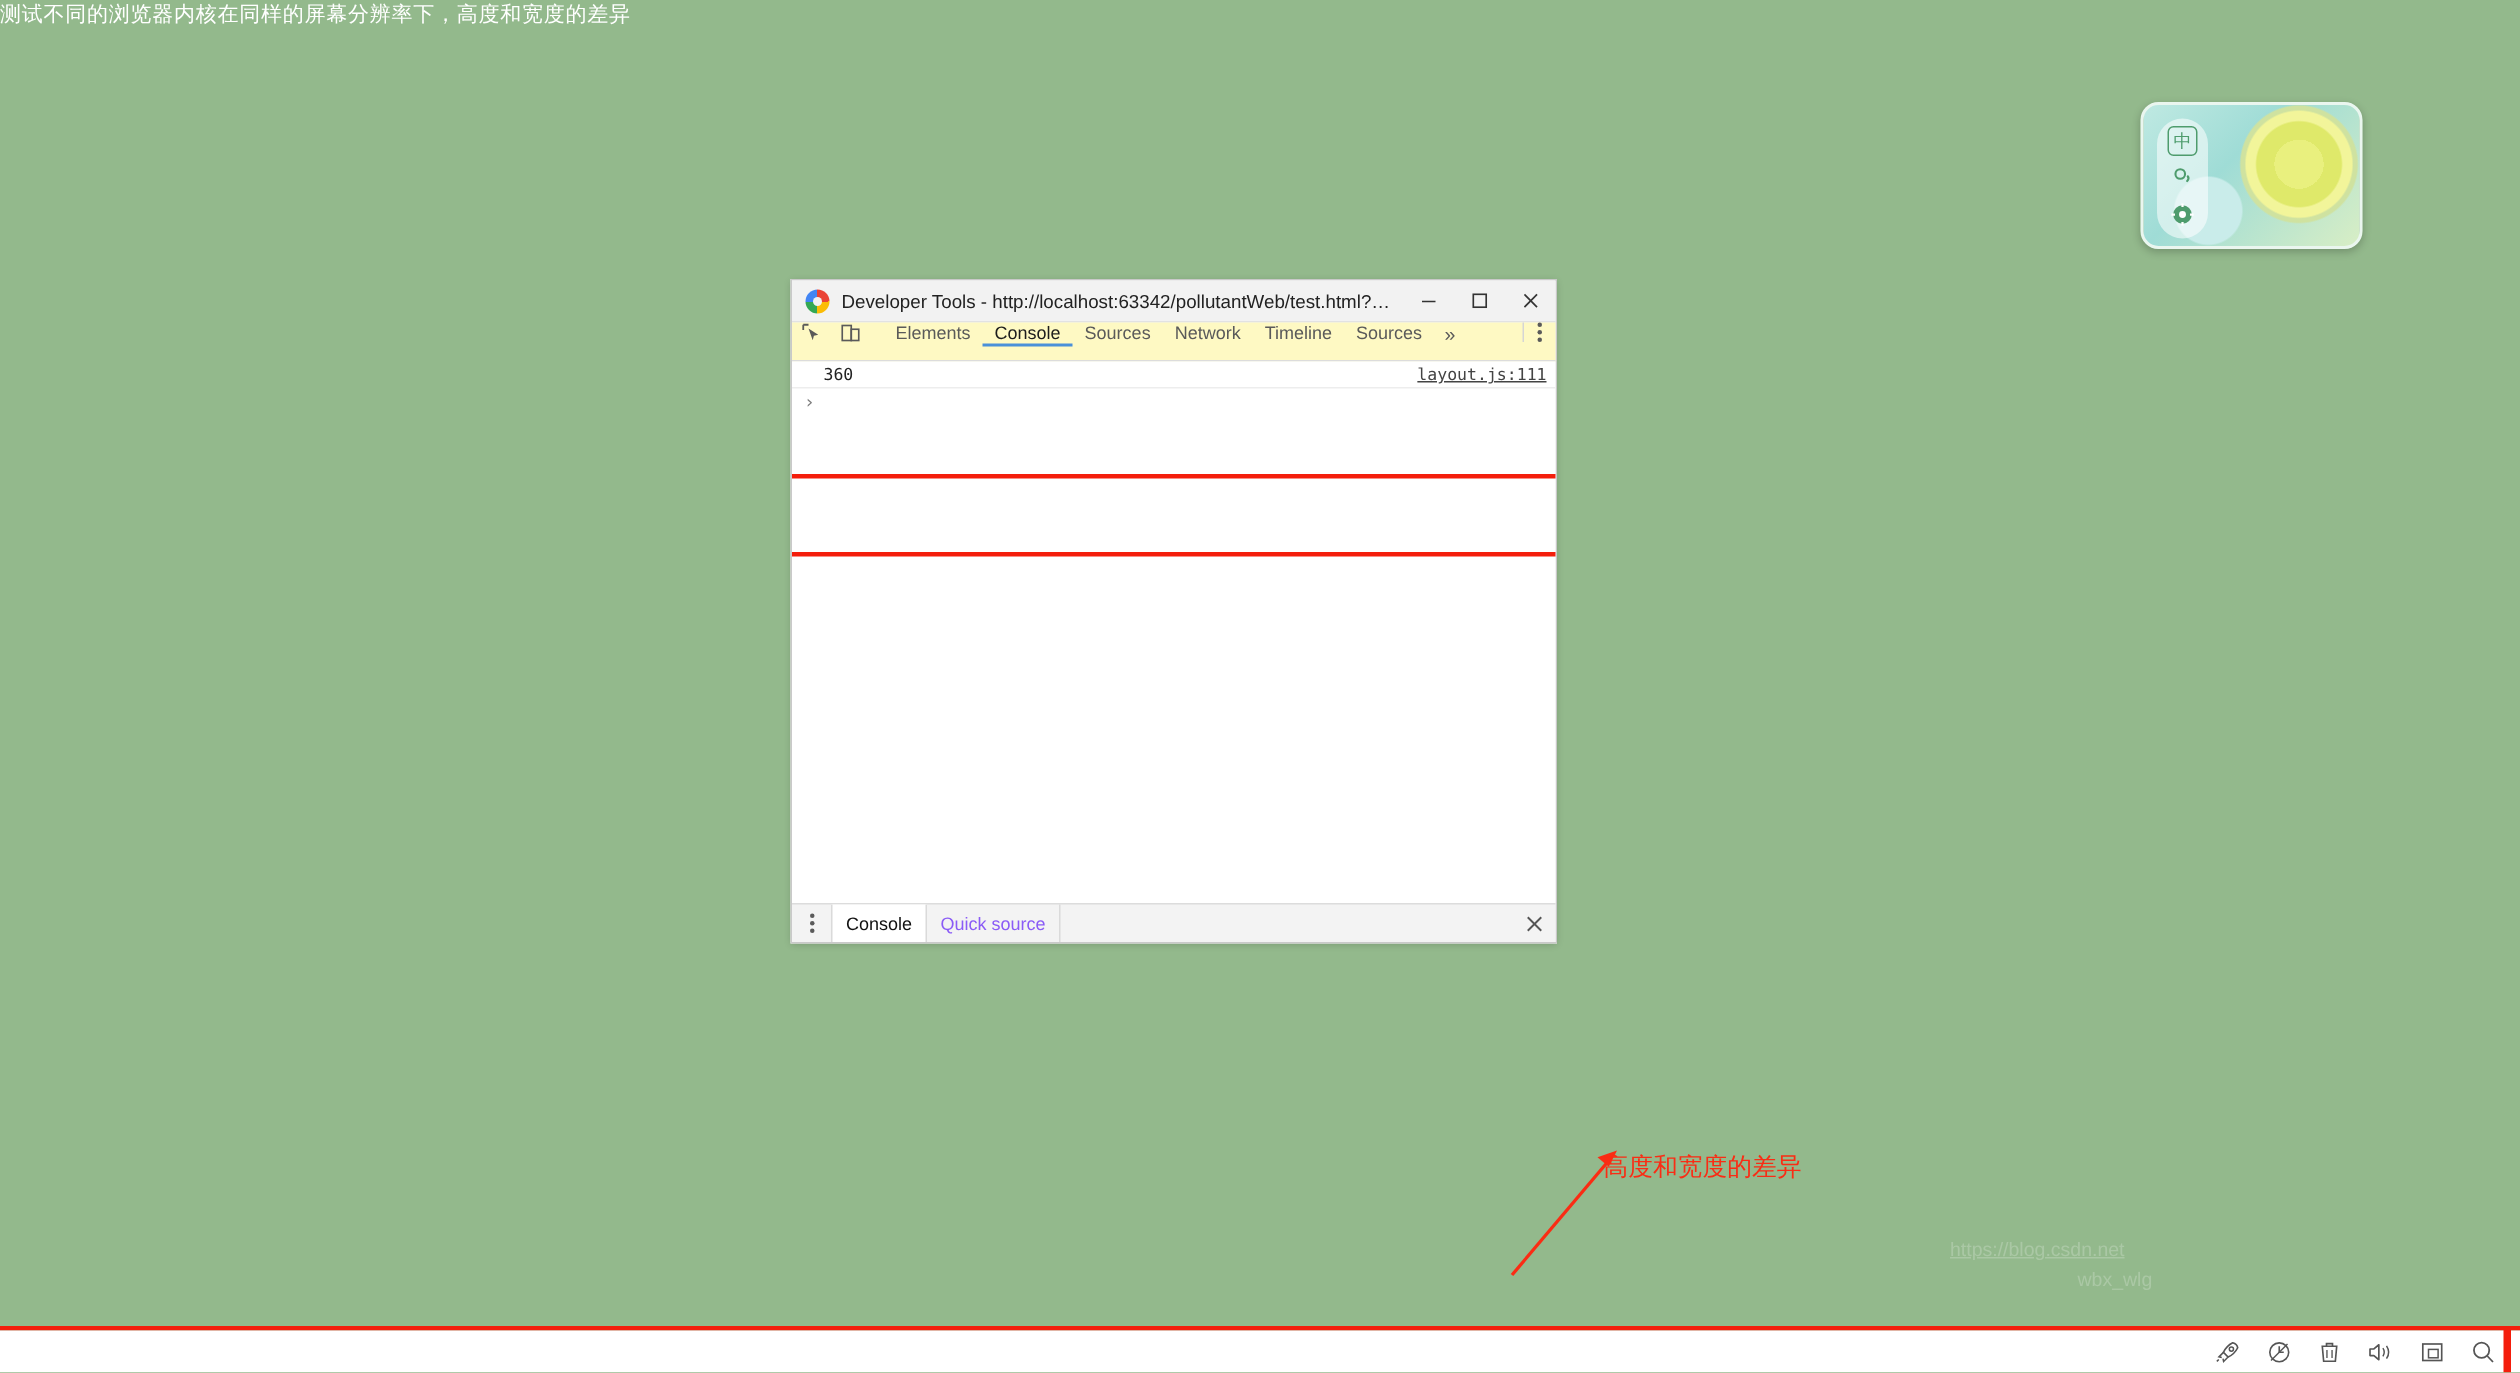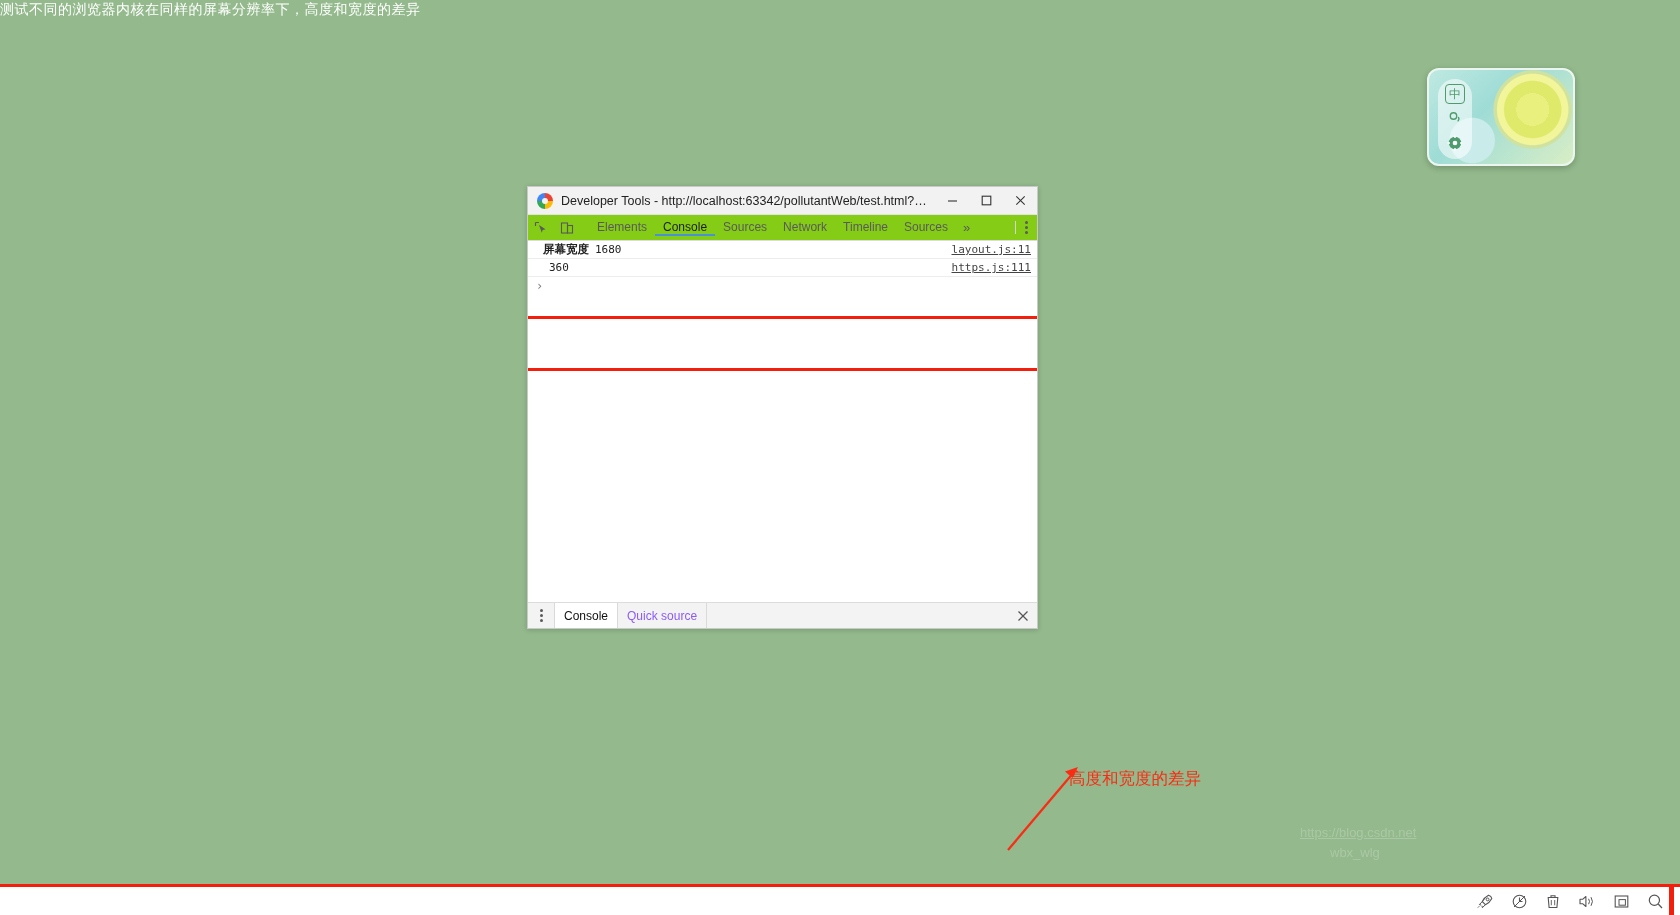--- a/index.html
+++ b/index.html
@@ -119,24 +119,24 @@
     width: 34px; height: 27px;
     display: flex; align-items: center; justify-content: center;
     color: #333;
     flex: none;
   }
   .dt-winbtn svg { display: block; }
 
   
   .dt-toolbar {
     height: 26px;
-    background: #84cc16;
+    background: #fef9c3;
     border-bottom: 1px solid #dcdcdc;
     display: flex;
-    align-items: center;
+    align-items: flex-start;
     flex: none;
   }
   .dt-tool-icon {
     width: 26px;
     display: flex; align-items: center; justify-content: center;
     color: #5a5a5a;
   }
   .dt-sep {
     width: 1px;
     background: #d5d5d5;
@@ -334,21 +334,21 @@
   
   .watermark {
     position: absolute;
     color: rgba(255,255,255,.32);
     font-size: 17px;
     white-space: nowrap;
     pointer-events: none;
   }
   #wm-1 { left: 1400px; top: 890px; }
   #wm-2 { left: 1300px; top: 825px; font-size: 13px; color: rgba(255,255,255,.22); text-decoration: underline; }
-  #wm-3 { left: 1330px; top: 845px; font-size: 13px; color: rgba(255,255,255,.22); }
+  #wm-3 { left: 1385px; top: 845px; font-size: 13px; color: rgba(255,255,255,.22); }
 </style>
 </head>
 <body>
 
 <div id="page-title">测试不同的浏览器内核在同样的屏幕分辨率下，高度和宽度的差异</div>
 
 <div id="ime-panel">
   <div class="ime-bar">
     <div class="ime-btn mode">中</div>
     <div class="ime-btn">
@@ -424,33 +424,27 @@
           <i></i>
           <i></i>
           <i></i>
         </span>
     </div>
   </div>
 
 
   <div class="dt-console-area">
 
-    <div class="console-row">
-      <span class="msg">
-        <span class="label">屏幕宽度</span><span>1680</span>
-      </span>
-      <span class="src">layout.js:11</span>
-    </div>
 
 
     <div class="console-row">
       <span class="msg">
         <span class="label"></span><span>360</span>
       </span>
-      <span class="src">https.js:111</span>
+      <span class="src">layout.js:111</span>
     </div>
 
     <div class="console-prompt">›</div>
 
     <div id="console-highlight"></div>
   </div>
 
   <div class="dt-drawer">
     <div class="drawer-kebab">
       <span class="kebab-dots">

